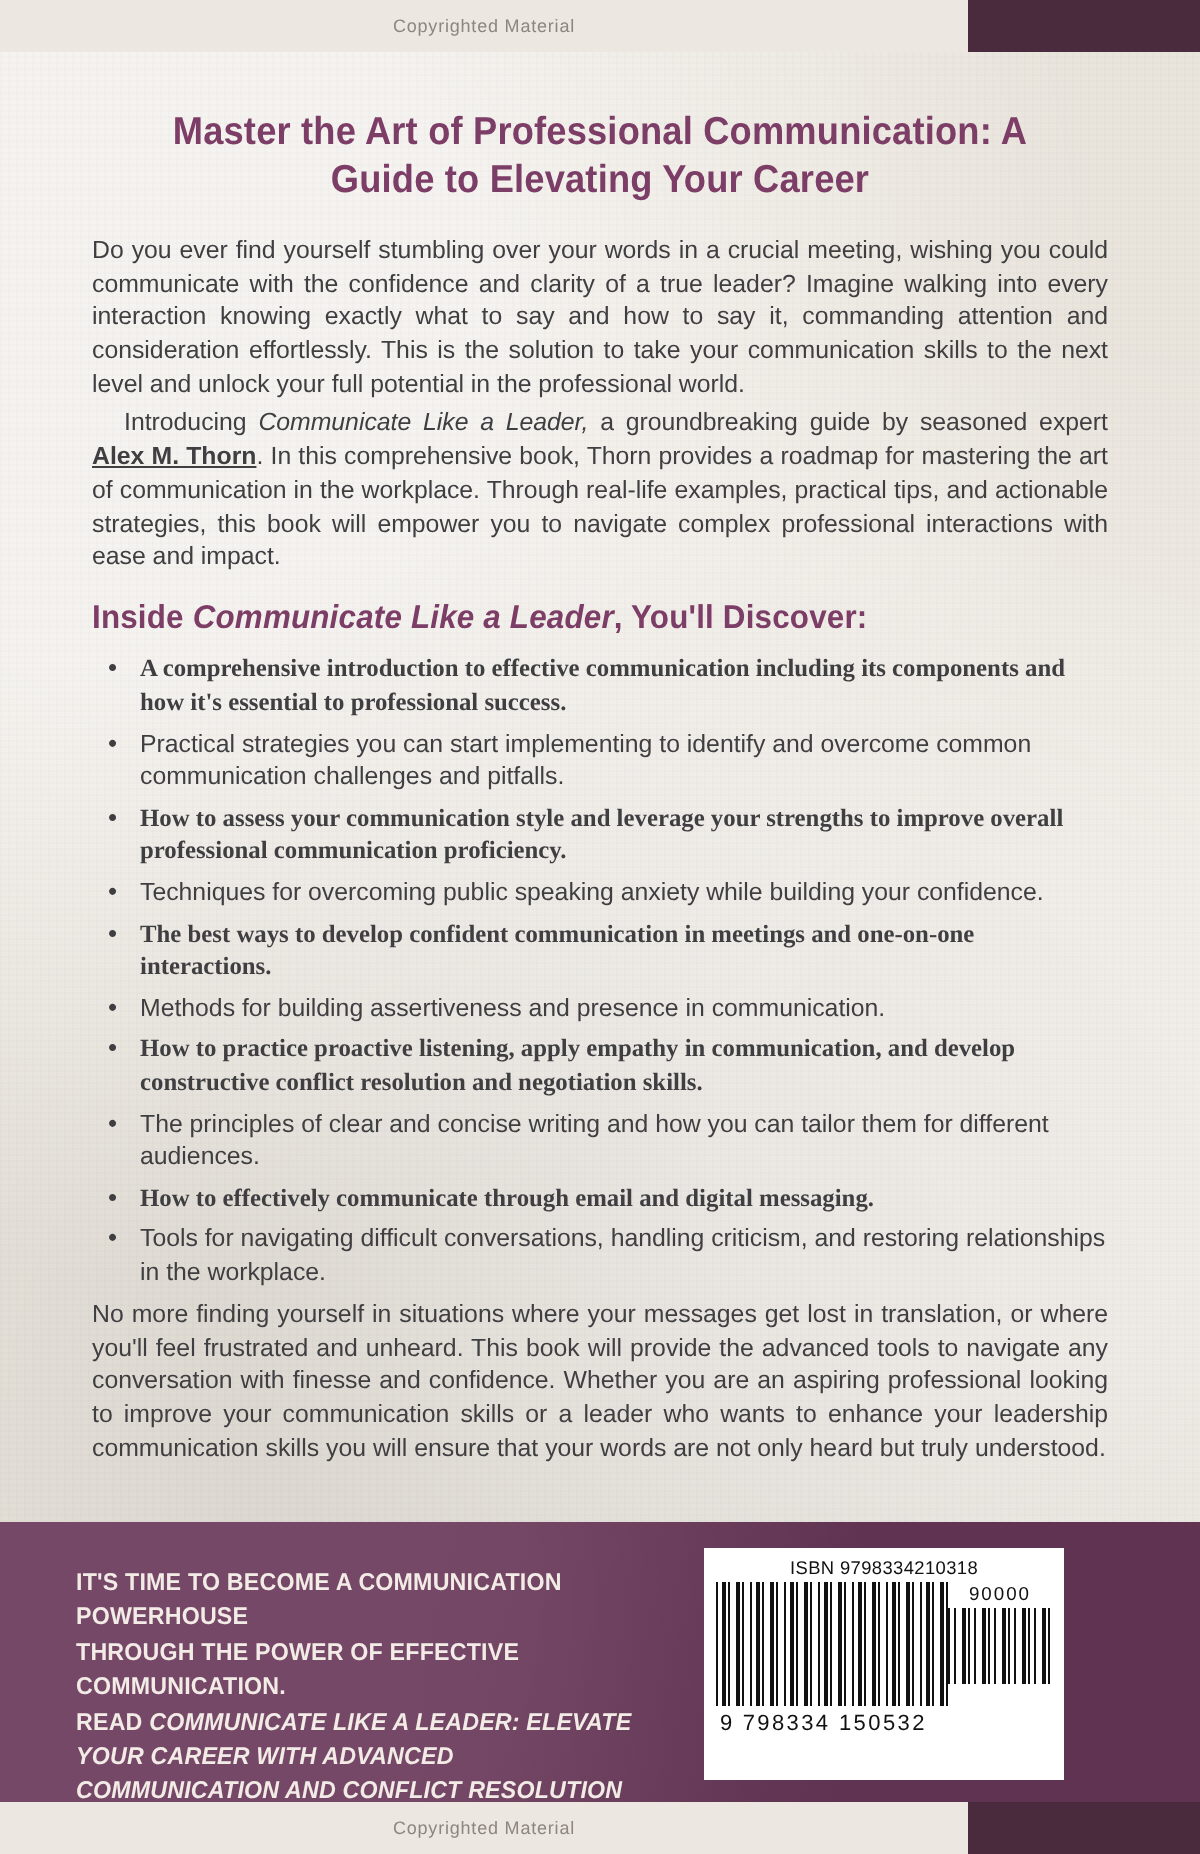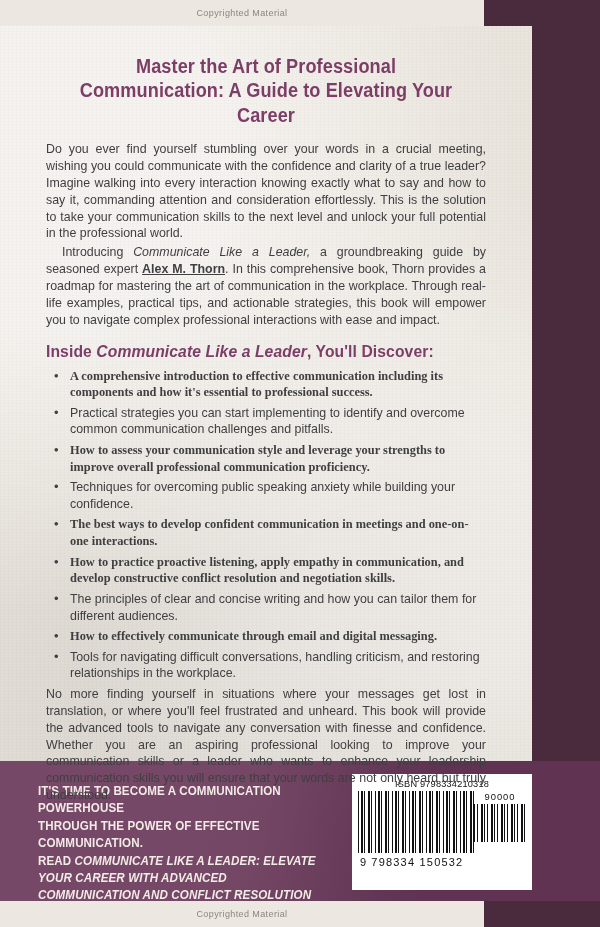--- a/index.html
+++ b/index.html
@@ -38,21 +38,21 @@
     color: #8d8580;
   }
   .watermark.top { top: 0; }
   .watermark.bottom { bottom: 0; }
 
   
   .body-panel {
     position: absolute;
     left: 0;
     top: 26px;
-    width: 532px;
+    width: 600px;
     height: 735px;
     background: #e9e4dc;
     background-image:
       radial-gradient(circle at 12% 18%, rgba(255,255,255,0.55) 0 22%, rgba(0,0,0,0) 60%),
       radial-gradient(circle at 82% 72%, rgba(255,255,255,0.4) 0 18%, rgba(0,0,0,0) 55%),
       radial-gradient(circle at 45% 95%, rgba(0,0,0,0.05) 0 20%, rgba(0,0,0,0) 60%);
   }
   
   .body-panel::after {
     content: "";
@@ -252,20 +252,21 @@
       <p class="para indent"><span>Introducing </span><em class="ital">Communicate Like a Leader,</em><span> a groundbreaking guide by seasoned expert </span><strong class="b">Alex M. Thorn</strong><span>. In this comprehensive book, Thorn provides a roadmap for mastering the art of communication in the workplace. Through real-life examples, practical tips, and actionable strategies, this book will empower you to navigate complex professional interactions with ease and impact.</span></p>
 
       <div class="subhead"><span>Inside </span><span class="ital">Communicate Like a Leader</span><span>, You'll Discover:</span></div>
 
       <ul class="bullets">
         <li class="bold">A comprehensive introduction to effective communication including its components and how it's essential to professional success.</li>
         <li>Practical strategies you can start implementing to identify and overcome common communication challenges and pitfalls.</li>
         <li class="bold">How to assess your communication style and leverage your strengths to improve overall professional communication proficiency.</li>
         <li>Techniques for overcoming public speaking anxiety while building your confidence.</li>
         <li class="bold">The best ways to develop confident communication in meetings and one-on-one interactions.</li>
+        <li>Methods for building assertiveness and presence in communication.</li>
         <li class="bold">How to practice proactive listening, apply empathy in communication, and develop constructive conflict resolution and negotiation skills.</li>
         <li>The principles of clear and concise writing and how you can tailor them for different audiences.</li>
         <li class="bold">How to effectively communicate through email and digital messaging.</li>
         <li>Tools for navigating difficult conversations, handling criticism, and restoring relationships in the workplace.</li>
       </ul>
 
       <p class="para closing">No more finding yourself in situations where your messages get lost in translation, or where you'll feel frustrated and unheard. This book will provide the advanced tools to navigate any conversation with finesse and confidence. Whether you are an aspiring professional looking to improve your communication skills or a leader who wants to enhance your leadership communication skills you will ensure that your words are not only heard but truly understood.</p>
 
     </div>
   </div>

